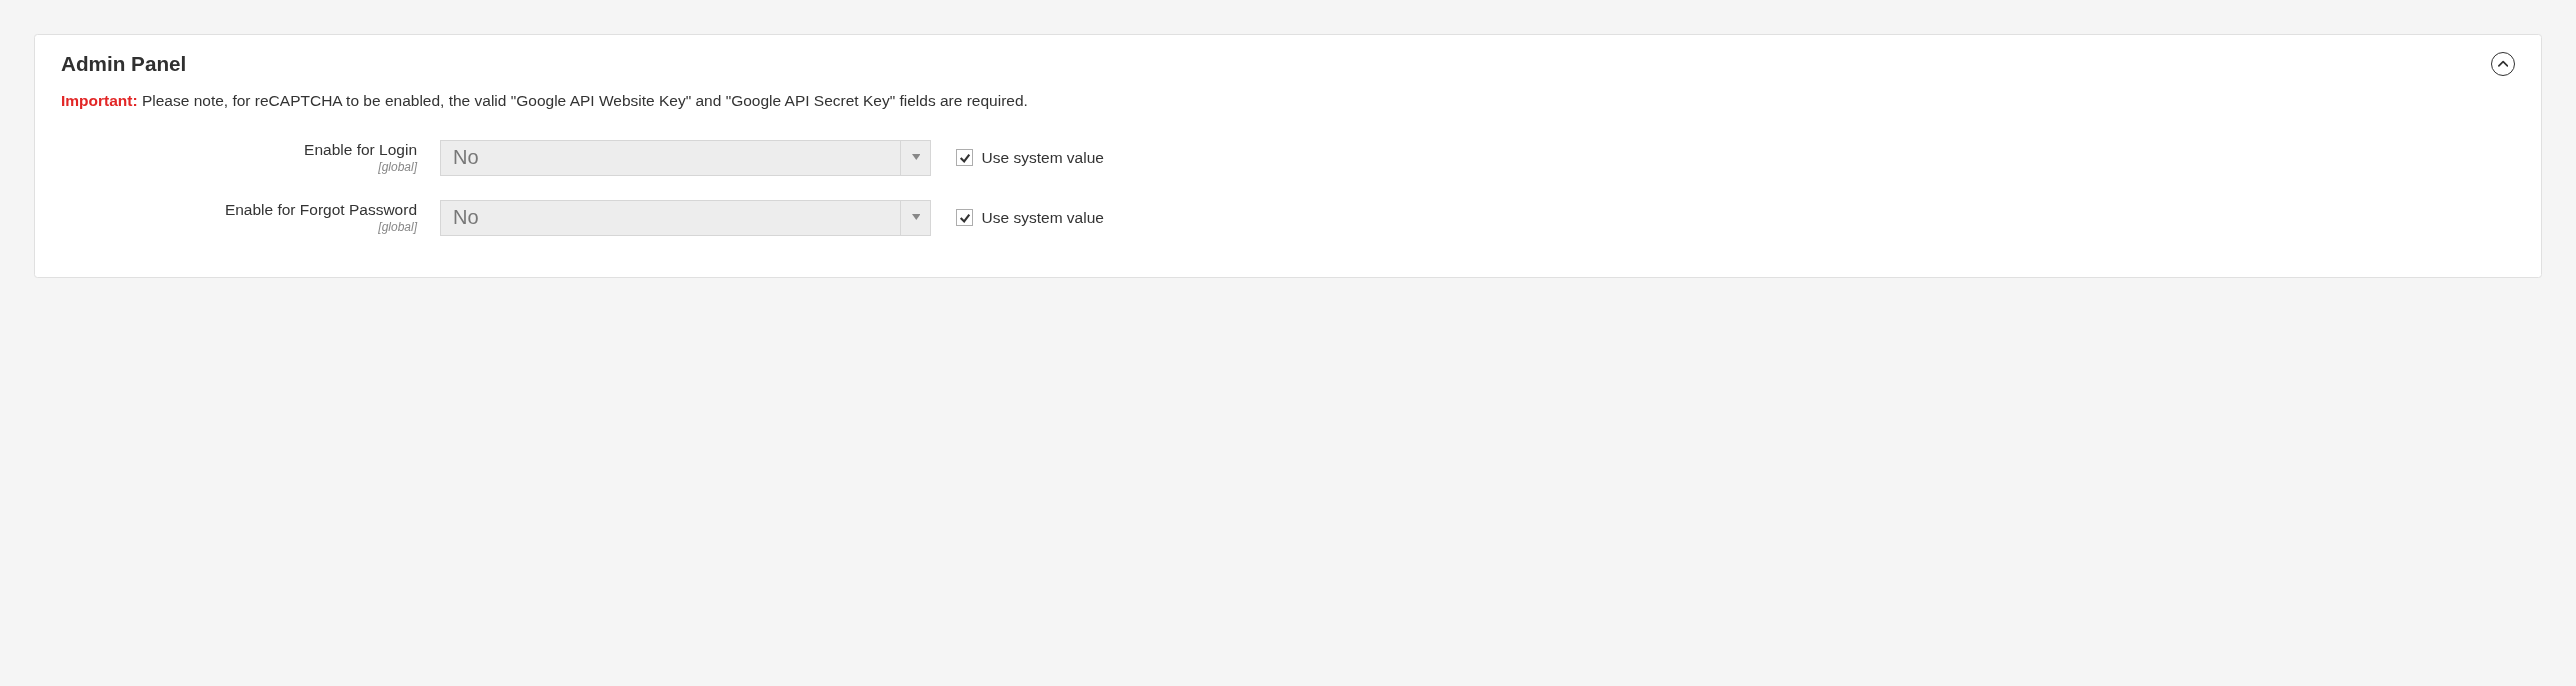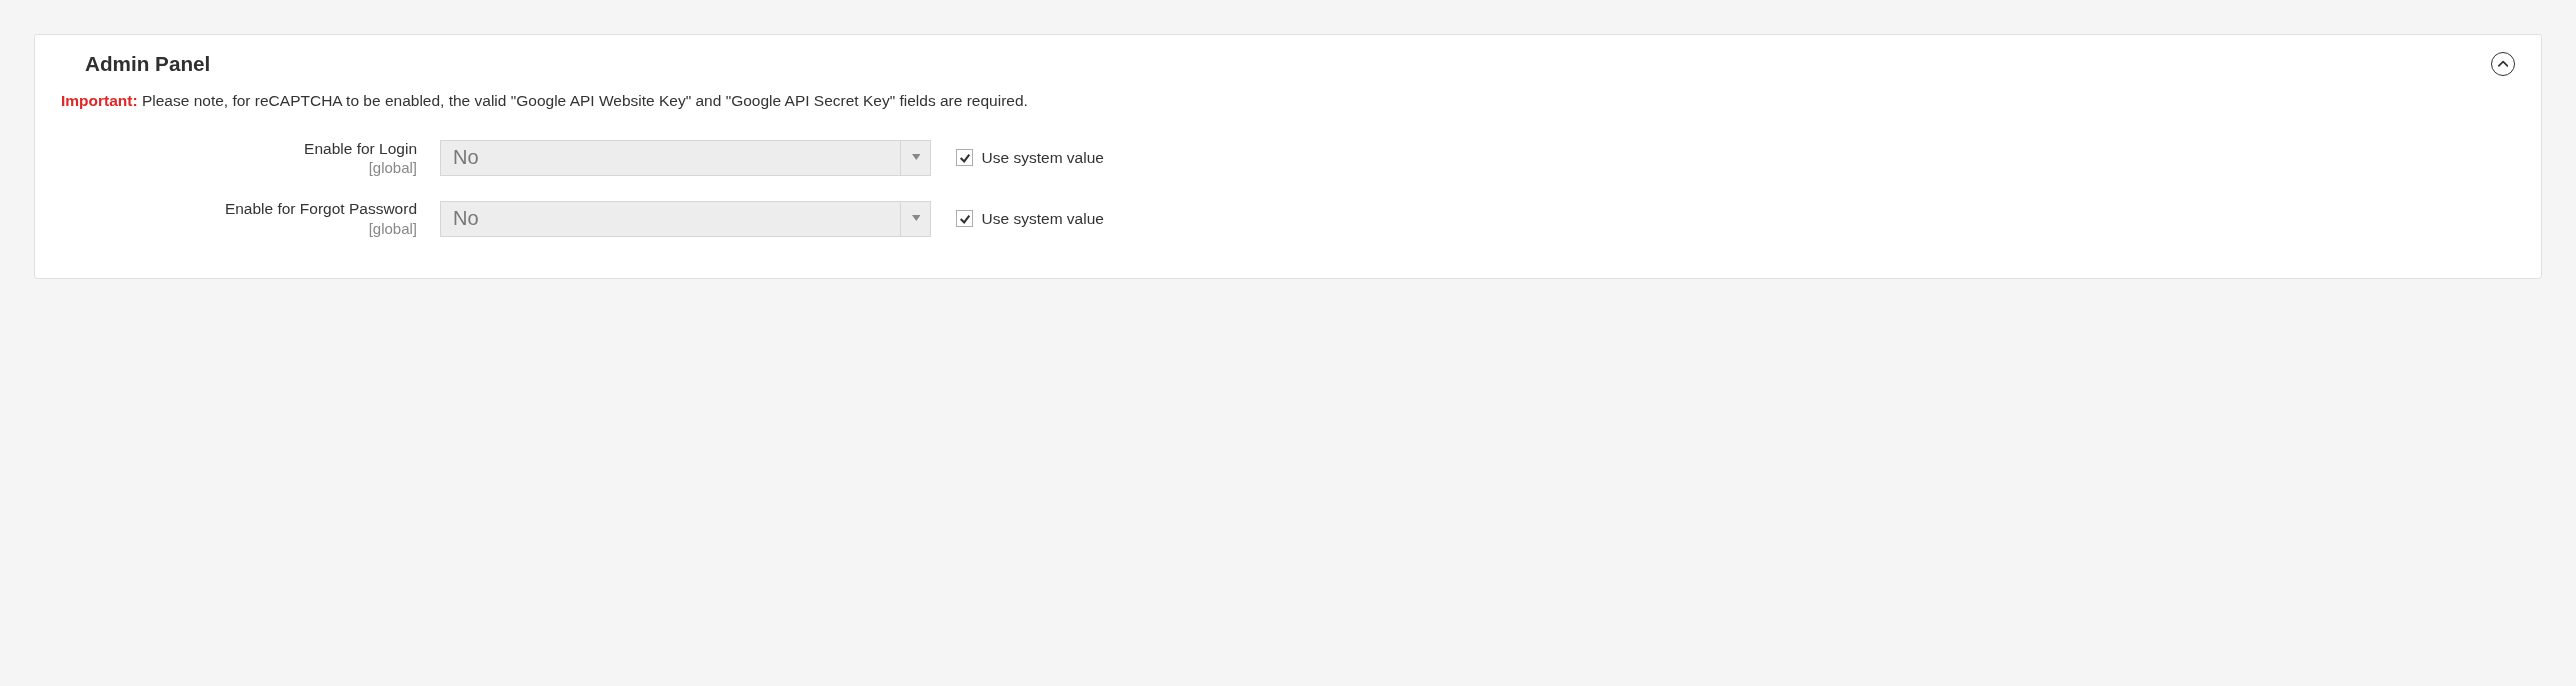--- a/index.html
+++ b/index.html
@@ -17,21 +17,20 @@
       border: 0.9px solid #e0e0e0;
       border-radius: 3.4px;
       padding: 17px 26px 26px 26px;
       position: relative;
     }
     .panel-header {
       display: flex;
       justify-content: space-between;
       align-items: flex-end;
       margin-bottom: 15.5px;
-      margin-left: 24px;
     }
     .panel-title {
       font-size: 20.7px;
       font-weight: 700;
       color: #303030;
     }
     .collapse-btn {
       width: 24px;
       height: 24px;
       border: 1.7px solid #303030;
@@ -67,24 +66,25 @@
       width: 379px;
       text-align: right;
       padding-right: 23px;
     }
     .field-label {
       font-size: 15.5px;
       color: #333333;
       display: block;
     }
     .field-scope {
-      font-size: 15px;
+      font-size: 12px;
       color: #888888;
       display: block;
       margin-top: 1.7px;
+      font-style: italic;
     }
     .input-col {
       flex: 0 0 491px;
     }
     .select-wrapper {
       position: relative;
       width: 100%;
     }
     .select-display {
       width: 100%;

